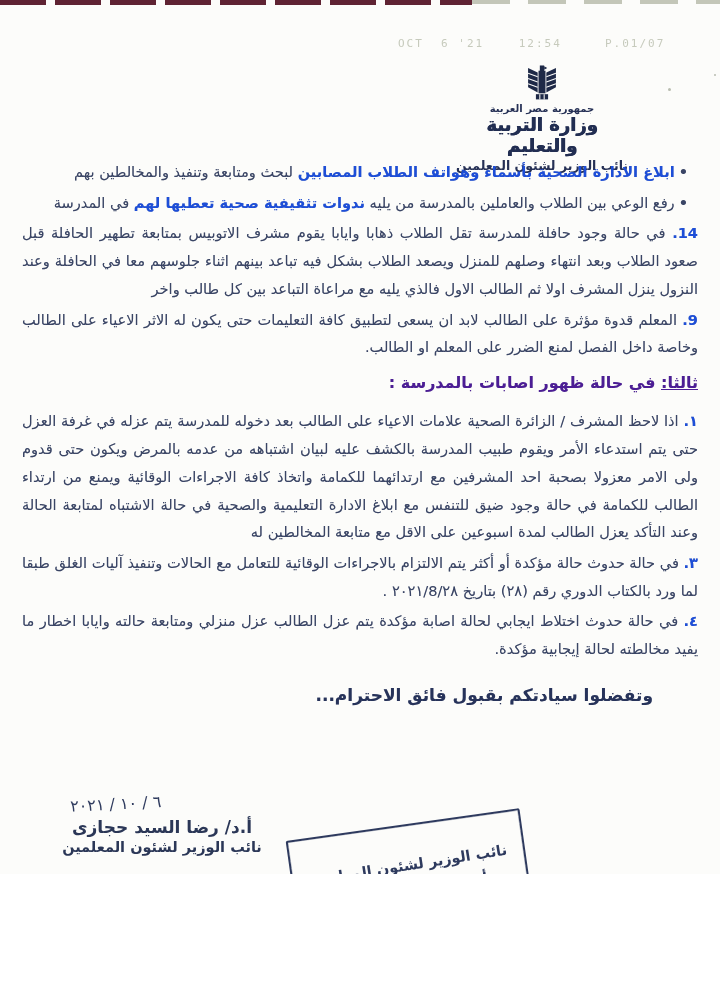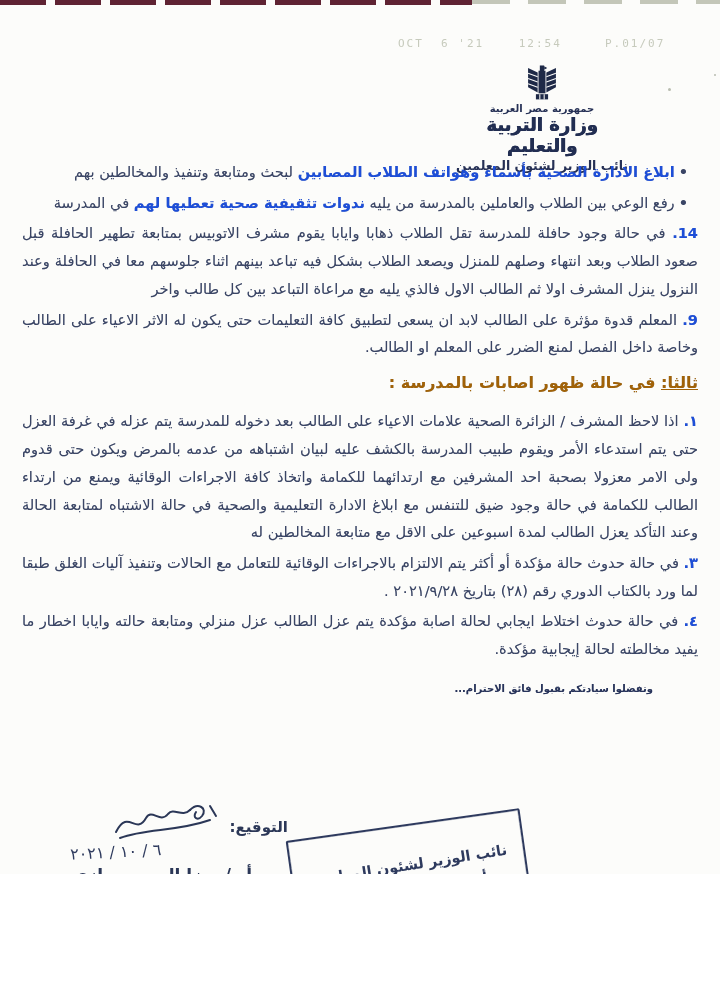--- a/index.html
+++ b/index.html
@@ -64,27 +64,27 @@
     direction:rtl; text-align:justify;
     font-size:14.6px; line-height:1.9;
     color:#3a4565;
     text-shadow:0 0 0.5px rgba(58,69,101,0.35);
   }
   .doc-body p { margin:0 0 3px; }
   .bullet-line { padding-right:10px; }
   .bullet-glyph { font-weight:bold; margin-left:4px; }
   .bseg-bold, .item-num, .emph { font-weight:bold; color:#1d4ed8; }
   .section-heading {
-    font-weight:bold; font-size:16px; color:#a16207;
+    font-weight:bold; font-size:16px; color:#4c1d95;
     margin:7px 0 9px !important;
     text-align:right;
   }
   .section-heading .lead { text-decoration:underline; }
   .closing {
-    font-weight:bold; font-size:10px; color:#27335a;
+    font-weight:bold; font-size:17px; color:#27335a;
     text-align:right; margin:16px 45px 0 0 !important;
   }
 
   
   .sig-block {
     position:absolute; left:36px; top:796px; width:252px;
     direction:rtl; color:#2b3757;
   }
   .sig-row { display:flex; align-items:center; justify-content:flex-start; }
   .sig-label { font-weight:bold; font-size:15px; white-space:nowrap; padding-top:14px; }
@@ -164,39 +164,28 @@
 
     <p><span class="item-num">14.</span><span> في حالة وجود حافلة للمدرسة تقل الطلاب ذهابا وايابا يقوم مشرف الاتوبيس بمتابعة تطهير الحافلة قبل صعود الطلاب وبعد انتهاء وصلهم للمنزل ويصعد الطلاب بشكل فيه تباعد بينهم اثناء جلوسهم معا في الحافلة وعند النزول ينزل المشرف اولا ثم الطالب الاول فالذي يليه مع مراعاة التباعد بين كل طالب واخر</span></p>
 
     <p><span class="item-num">9.</span><span> المعلم قدوة مؤثرة على الطالب لابد ان يسعى لتطبيق كافة التعليمات حتى يكون له الاثر الاعياء على الطالب وخاصة داخل الفصل لمنع الضرر على المعلم او الطالب.</span></p>
 
     <p class="section-heading"><span class="lead">ثالثا:</span><span> في حالة ظهور اصابات بالمدرسة :</span></p>
 
     <p><span class="item-num">١.</span><span> اذا لاحظ المشرف / الزائرة الصحية علامات الاعياء على الطالب بعد دخوله للمدرسة يتم عزله في غرفة العزل حتى يتم استدعاء الأمر ويقوم طبيب المدرسة بالكشف عليه لبيان اشتباهه من عدمه بالمرض ويكون حتى قدوم ولى الامر معزولا بصحبة احد المشرفين مع ارتدائهما للكمامة واتخاذ كافة الاجراءات الوقائية ويمنع من ارتداء الطالب للكمامة في حالة وجود ضيق للتنفس مع ابلاغ الادارة التعليمية والصحية في حالة الاشتباه لمتابعة الحالة وعند التأكد يعزل الطالب لمدة اسبوعين على الاقل مع متابعة المخالطين له</span></p>
 
 
-    <p><span class="item-num">٣.</span><span> في حالة حدوث حالة مؤكدة أو أكثر يتم الالتزام بالاجراءات الوقائية للتعامل مع الحالات وتنفيذ آليات الغلق طبقا لما ورد بالكتاب الدوري رقم (٢٨) بتاريخ ٢٠٢١/٩/٢٨ .</span></p>
+    <p><span class="item-num">٣.</span><span> في حالة حدوث حالة مؤكدة أو أكثر يتم الالتزام بالاجراءات الوقائية للتعامل مع الحالات وتنفيذ آليات الغلق طبقا لما ورد بالكتاب الدوري رقم (٢٨) بتاريخ ٢٠٢١/8/٢٨ .</span></p>
 
     <p><span class="item-num">٤.</span><span> في حالة حدوث اختلاط ايجابي لحالة اصابة مؤكدة يتم عزل الطالب عزل منزلي ومتابعة حالته وايابا اخطار ما يفيد مخالطته لحالة إيجابية مؤكدة.</span></p>
 
     <p class="closing">وتفضلوا سيادتكم بقبول فائق الاحترام...</p>
   </div>
 
   <div class="sig-block">
-    <div class="sig-row">
-      <span class="sig-label">التوقيع:</span>
-      <svg class="sig-squiggle" width="118" height="46" viewBox="0 0 118 46" aria-hidden="true">
-        <g fill="none" stroke="#2b3757" stroke-width="2" stroke-linecap="round">
-          <path d="M10 34 C 22 10, 30 38, 40 20 C 46 10, 54 26, 62 16 C 68 9, 76 20, 84 12"></path>
-          <path d="M84 12 C 92 4, 102 10, 96 18 C 92 23, 86 20, 90 14"></path>
-          <path d="M14 40 C 40 30, 70 34, 104 22"></path>
-          <path d="M104 8 l6 10"></path>
-        </g>
-      </svg>
-    </div>
     <div class="sig-date">٦ / ١٠ / ٢٠٢١</div>
     <div class="sig-name">أ.د/ رضا السيد حجازى</div>
     <div class="sig-title">نائب الوزير لشئون المعلمين</div>
   </div>
 
   <div class="stamp">
     <div class="stamp-line1">نائب الوزير لشئون المعلمين</div>
     <div class="stamp-line2">أ.د/ رضا السيد حجازي</div>
   </div>
 

